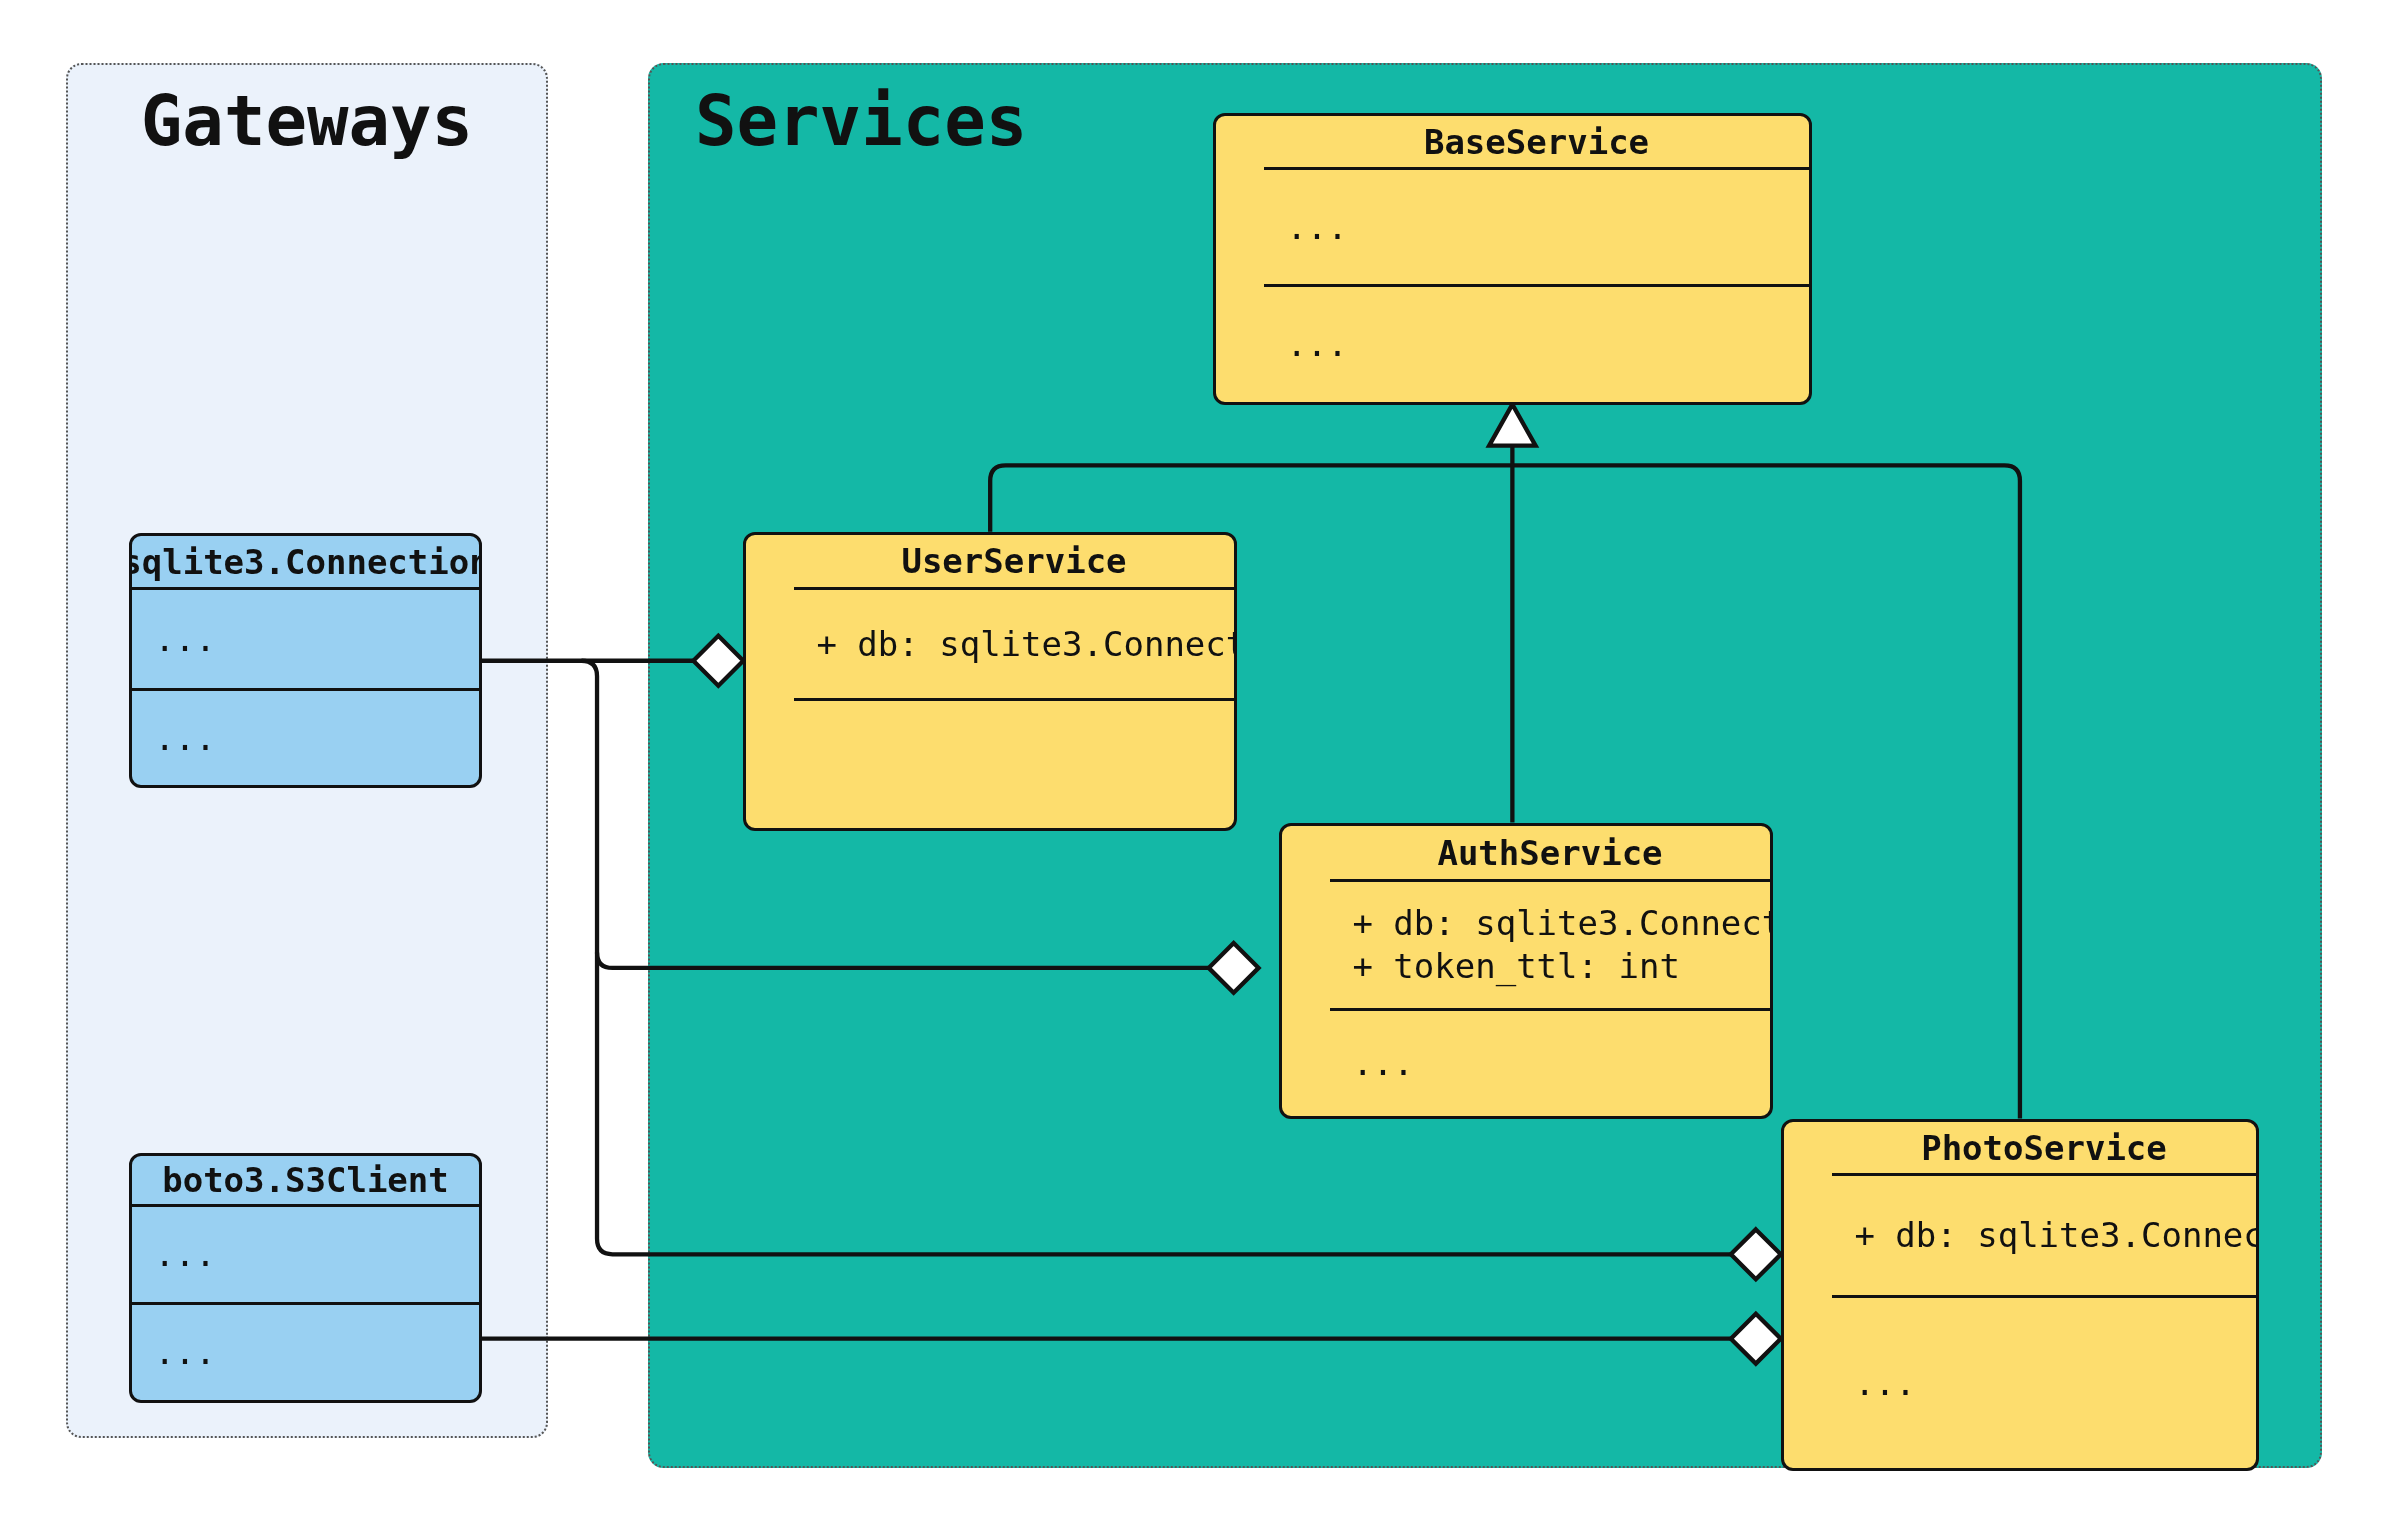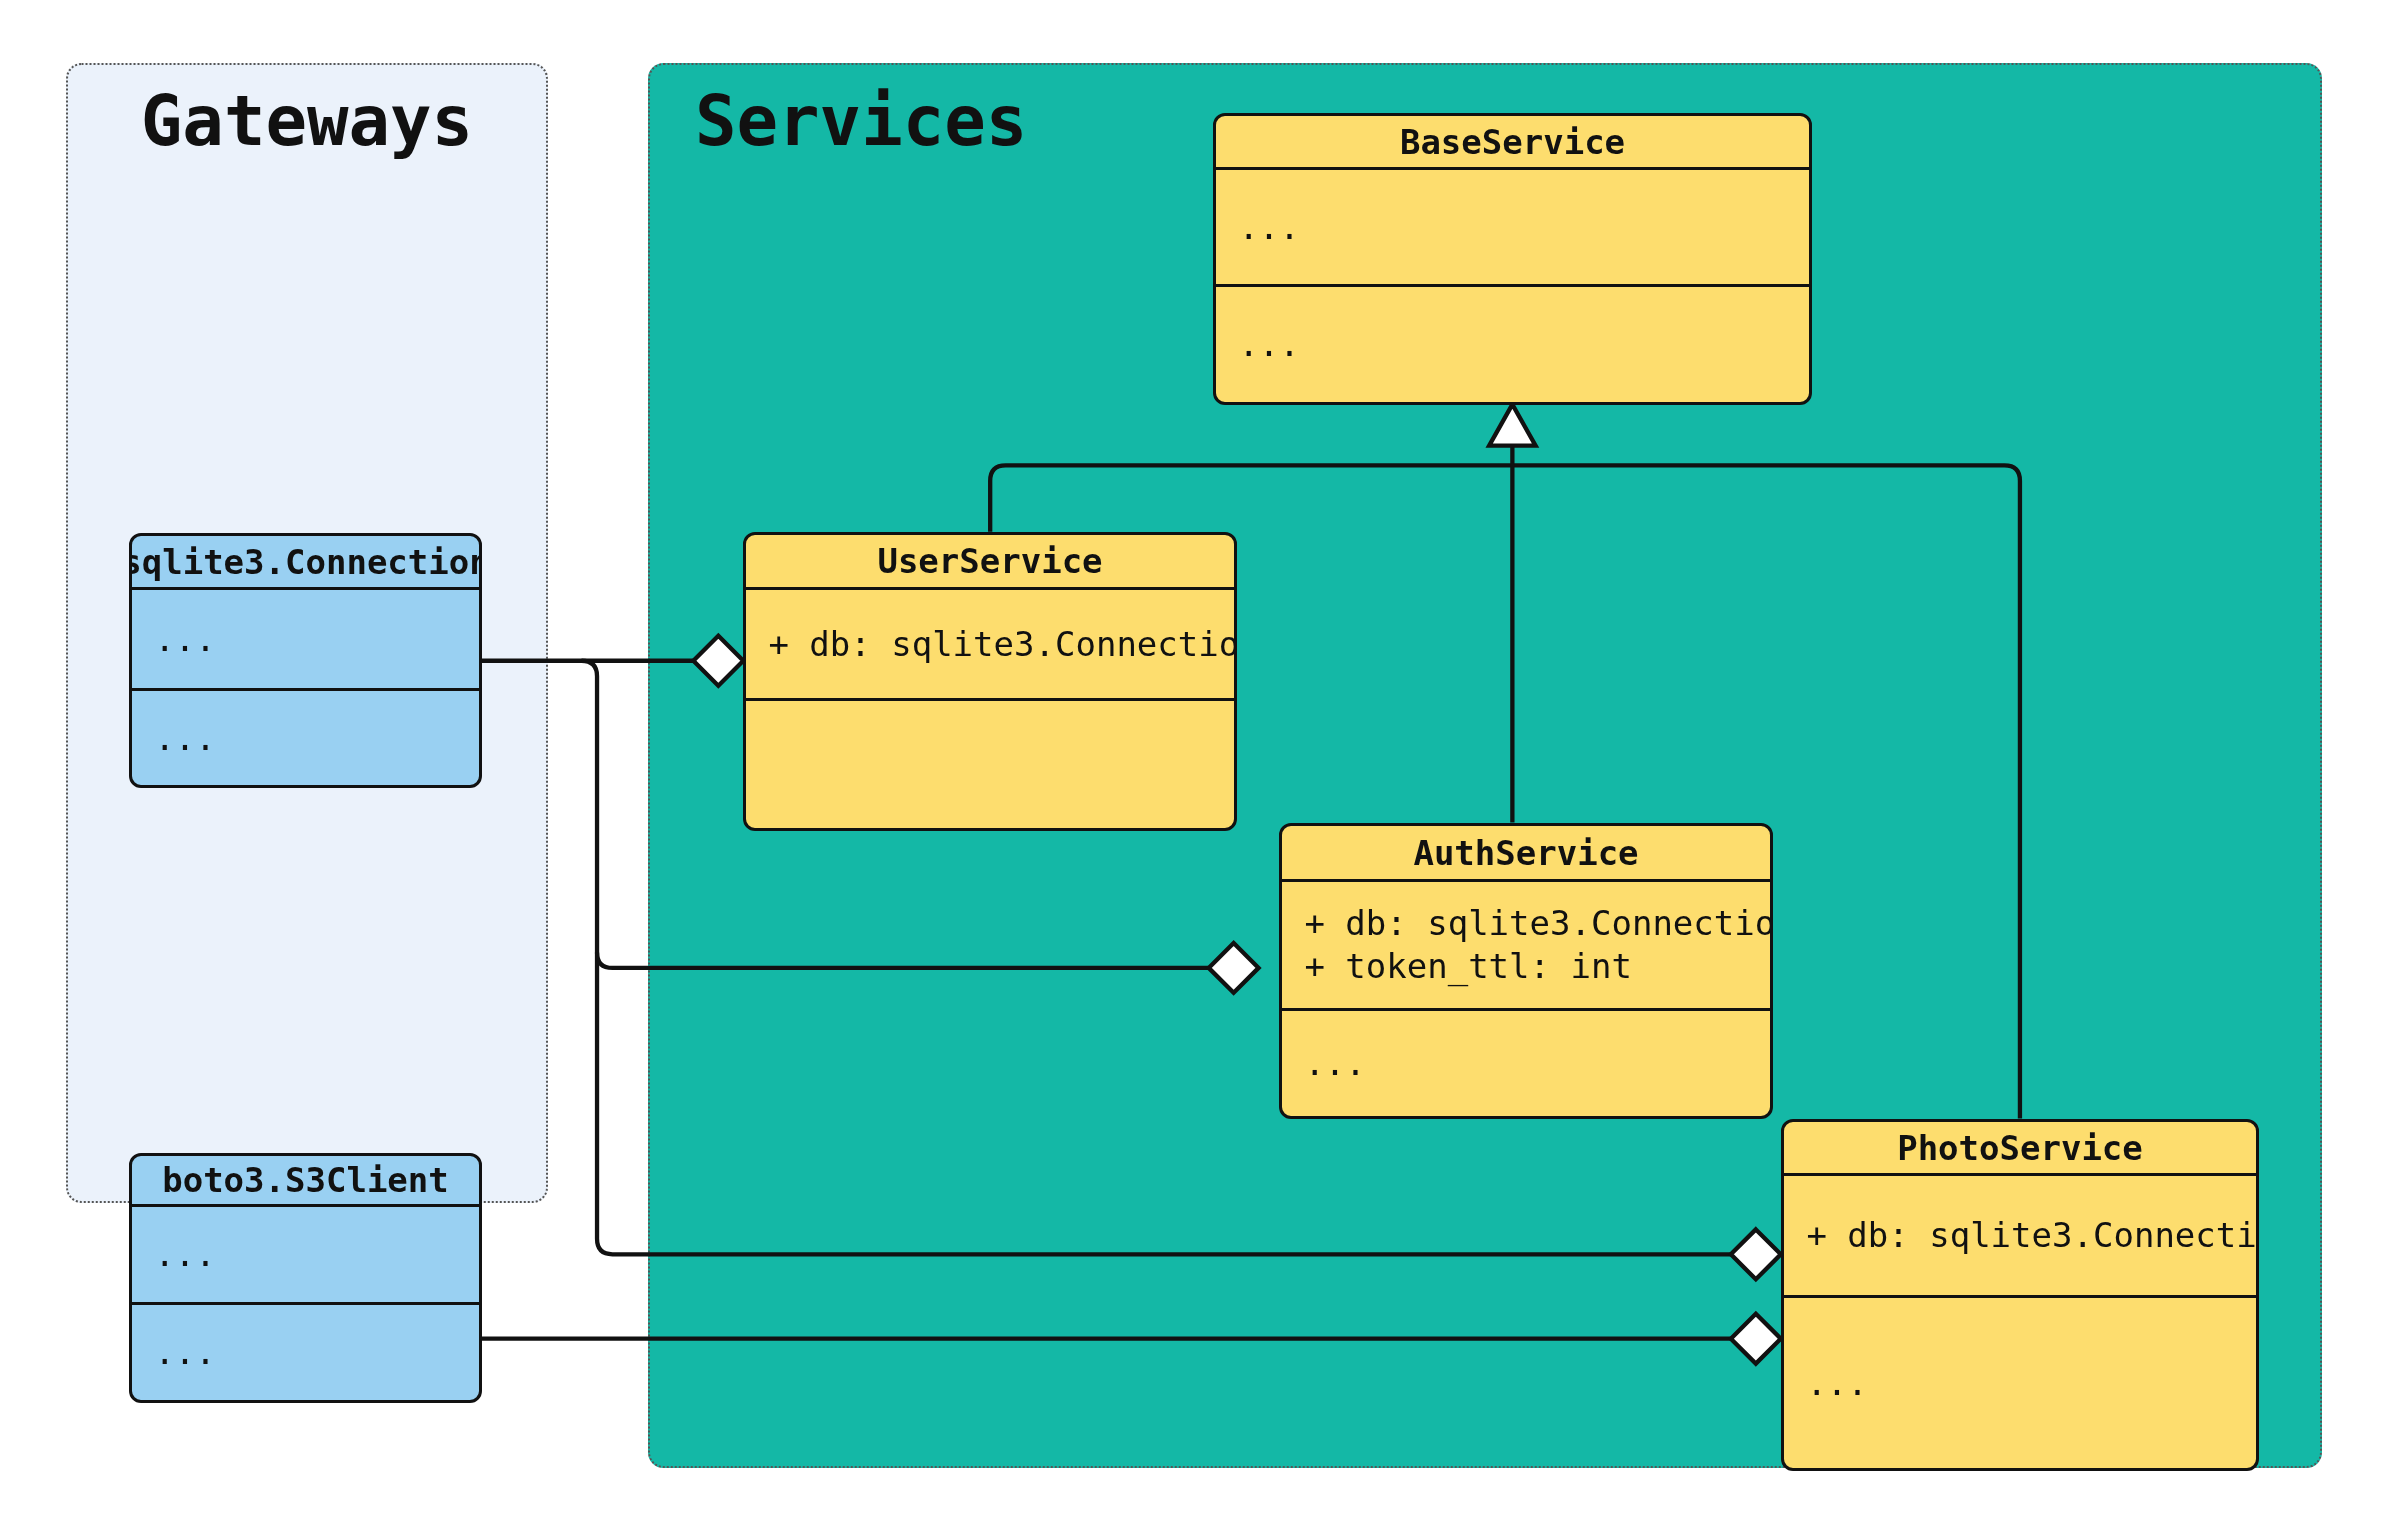--- a/index.html
+++ b/index.html
@@ -5,34 +5,34 @@
   html,body{margin:0;padding:0;background:#ffffff;}
   body{
     width:2389px;height:1534px;position:relative;overflow:hidden;
     font-family:"DejaVu Sans Mono","Liberation Mono",monospace;
     color:#111;
   }
   .panel{
     position:absolute;border:2.6px dotted #555;border-radius:15.5px;
     box-sizing:border-box;
   }
-  .panel-gateways{left:66px;top:63px;width:482px;height:1140px;background:#EBF2FB;}
+  .panel-gateways{left:66px;top:63px;width:482px;height:1375px;background:#EBF2FB;}
   .panel-services{left:648px;top:63px;width:1674px;height:1405px;background:#14b8a6;}
   .panel-title{
     position:absolute;top:19px;font-size:69px;font-weight:bold;line-height:1.1;
     white-space:nowrap;
   }
   .panel-title.centered{left:0;width:100%;text-align:center;}
   .panel-title.leftal{left:45px;}
   .cls{
     position:absolute;box-sizing:border-box;border:3.4px solid #111;border-radius:12px;
     display:flex;flex-direction:column;overflow:hidden;
   }
   .cls.blue{background:#99D0F2;}
-  .cls.yellow{background:#FDDD6E;}
+  .cls.yellow{background:#FDDD6E;padding-left:48px;}
   .cls-name{
     display:flex;align-items:center;justify-content:center;
     font-weight:bold;font-size:34px;flex:0 0 auto;
   }
   .cls-sec{
     border-top:3.4px solid #111;flex:0 0 auto;
     display:flex;flex-direction:column;justify-content:center;
   }
   .cls-sec.grow{flex:1 1 auto;}
   .cls-line{font-size:34px;line-height:43px;padding-left:22.4px;white-space:pre;}

